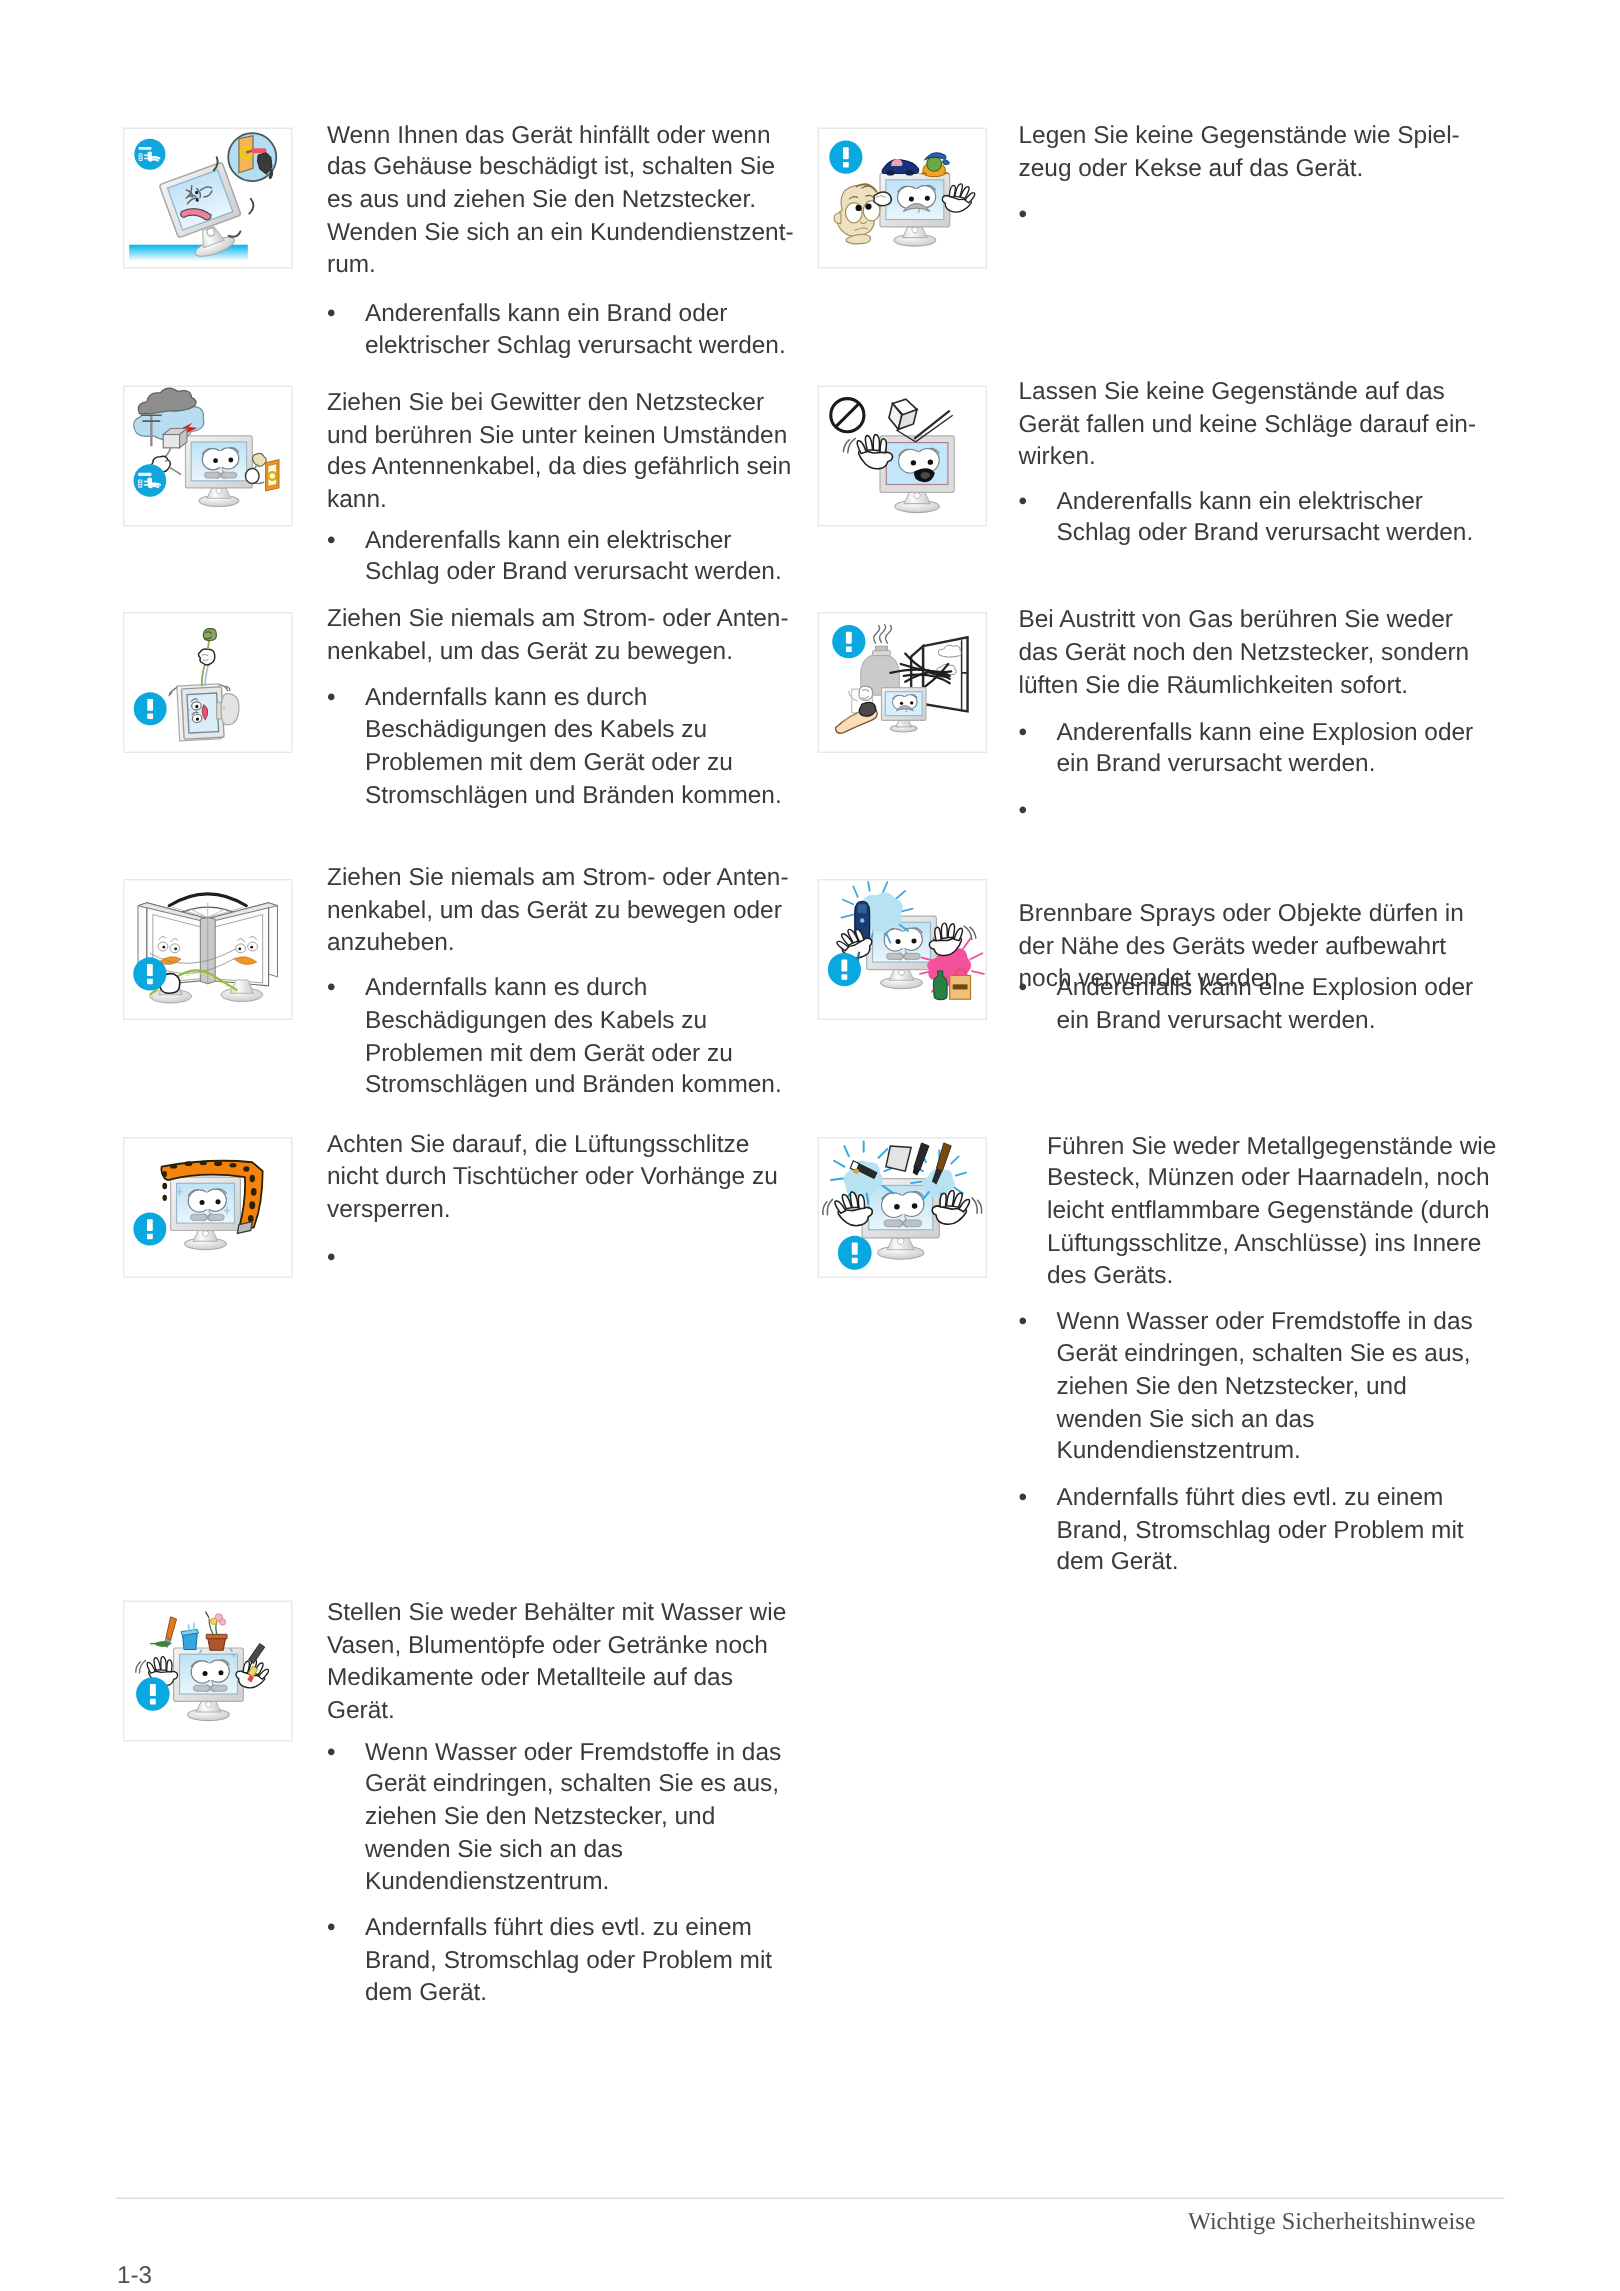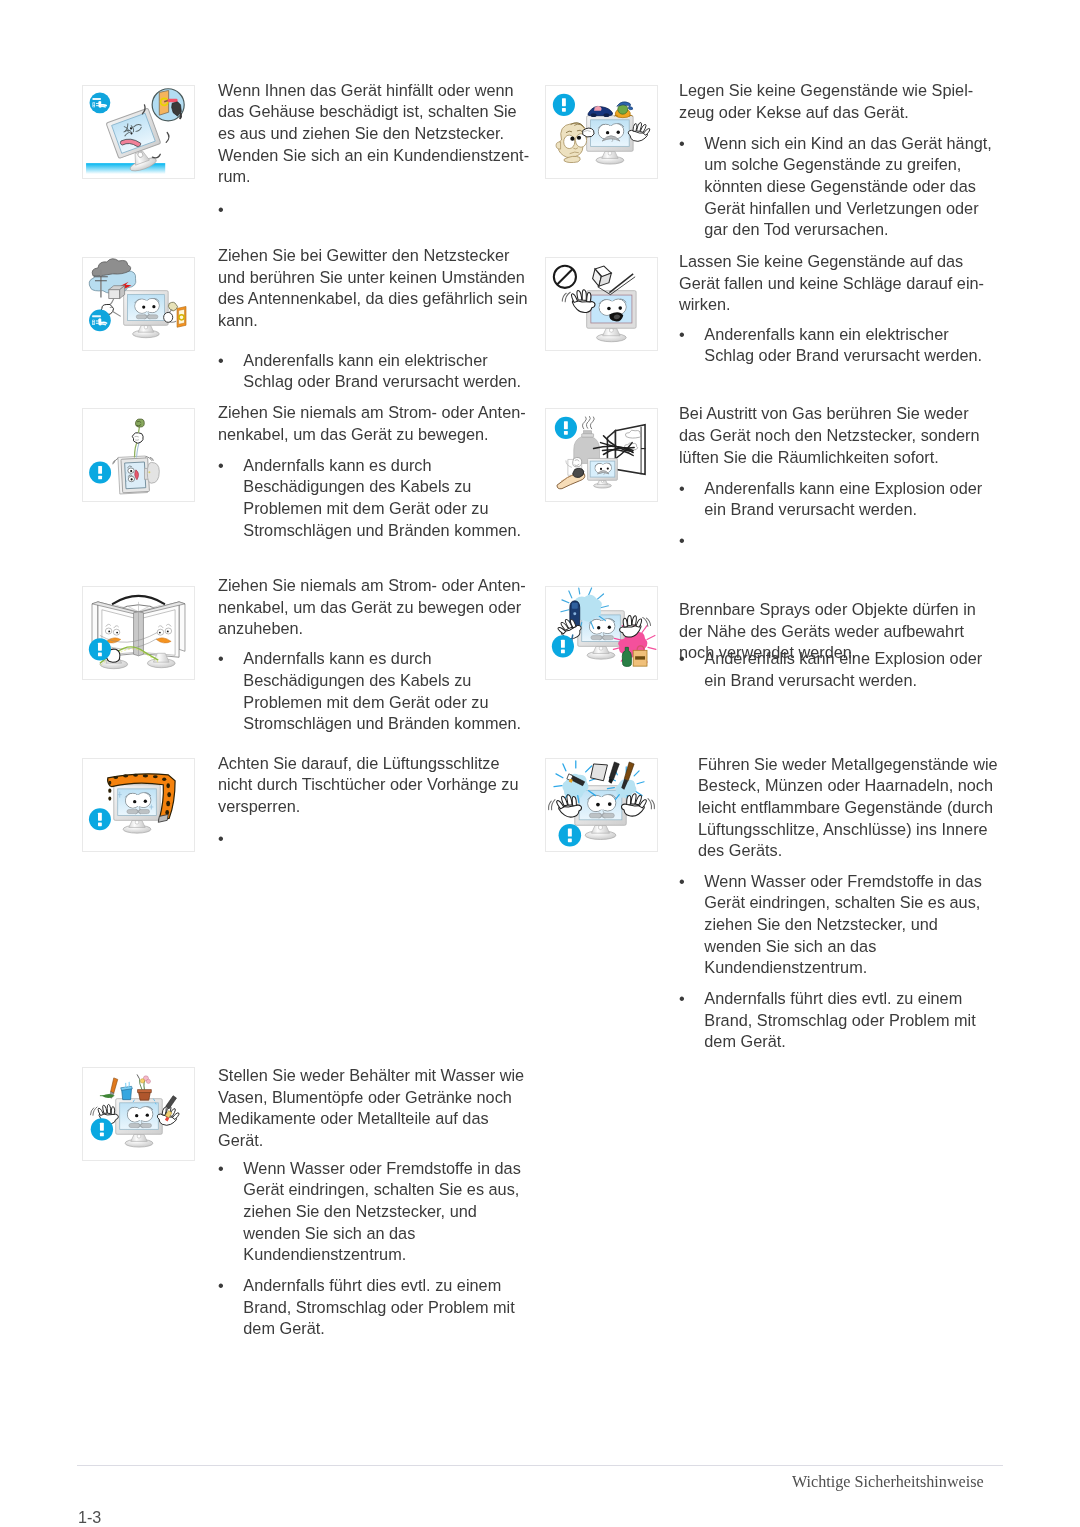--- a/index.html
+++ b/index.html
@@ -99,21 +99,22 @@
             <path d="M90 17.5 l5.5 -1.5 3 3 0.8 6.5 -3.8 5 -4.5 -3.5 -1.5 -5.5z" fill="#3a3a3a" stroke="#1a1a1a" stroke-width="0.6"></path>
             <path d="M96.5 25 q4 4 1.6 7.6" fill="none" stroke="#3a3a3a" stroke-width="2.1" stroke-linecap="round"></path>
           </svg>
         </div>
         <div class="para" style="left:218px;top:79.75px">Wenn Ihnen das Gerät hinfällt oder wenn
 das Gehäuse beschädigt ist, schalten Sie
 es aus und ziehen Sie den Netzstecker.
 Wenden Sie sich an ein Kundendienstzent-
 rum.</div>
         <div class="bullets" style="left:218px;top:198.85px">
-          <div class="li"><span class="bl">•</span></div>
+          <div class="li"><span class="bl">•</span><span>Anderenfalls kann ein Brand oder
+elektrischer Schlag verursacht werden.</span></div>
         </div>
 </section>
 <section class="block">
 <div class="imgbox" style="left:82px;top:257px">
           <svg viewBox="0 0 112 93" width="111" height="92">
             <defs>
 <linearGradient id="g2_bez" x1="0" y1="0" x2="0" y2="1">
 <stop offset="0" stop-color="#bfe2f5"></stop>
                 <stop offset="1" stop-color="#eaf6fd"></stop>
 </linearGradient>
@@ -186,21 +187,21 @@
               <rect x="-10.7" y="0" width="2.4" height="1.2" fill="#10a5dd"></rect>
               <rect x="-10.7" y="2.3" width="2.4" height="1.2" fill="#10a5dd"></rect>
               <rect x="-10.7" y="4.6" width="2.4" height="1.2" fill="#10a5dd"></rect>
               <rect x="-6" y="0.2" width="4.5" height="1.5" fill="#eaf7fd"></rect>
               <rect x="-6" y="3.6" width="4.5" height="1.5" fill="#eaf7fd"></rect>
               <path d="M-2.5 -1.5 q2.5 -2.5 4.5 -0.5 l0 4 1.5 0 q4 -0.5 7.5 1.5 l-0.5 2 q-3.5 -1.5 -7 -1 l-1 0 0 2.5 q-2.5 1.5 -4.5 -0.5z" fill="#fff"></path>
               <path d="M1 4.5 q4 -0.8 8.5 1.2 l-0.8 2 q-4 -1.8 -7.7 -1.1z" fill="#eaf7fd"></path>
             </g>
           </svg>
         </div>
-        <div class="para" style="left:218px;top:245px">Ziehen Sie bei Gewitter den Netzstecker
+        <div class="para" style="left:218px;top:258px">Ziehen Sie bei Gewitter den Netzstecker
 und berühren Sie unter keinen Umständen
 des Antennenkabel, da dies gefährlich sein
 kann.</div>
         <div class="bullets" style="left:218px;top:349.85px">
           <div class="li"><span class="bl">•</span><span>Anderenfalls kann ein elektrischer
 Schlag oder Brand verursacht werden.</span></div>
         </div>
 </section>
 <section class="block">
 <div class="imgbox" style="left:82px;top:407.5px">
@@ -666,25 +667,21 @@
             <g>
               <circle cx="18" cy="19" r="11.2" fill="#0aa8e1"></circle>
               <rect x="16.04" y="12.280000000000001" width="3.9199999999999995" height="8.064" rx="0.5599999999999999" fill="#fff"></rect>
               <rect x="16.04" y="22.248" width="3.9199999999999995" height="3.6959999999999997" rx="0.5599999999999999" fill="#fff"></rect>
             </g>
           </svg>
         </div>
         <div class="para" style="left:679px;top:79.95px">Legen Sie keine Gegenstände wie Spiel-
 zeug oder Kekse auf das Gerät.</div>
         <div class="bullets" style="left:679px;top:132.65px">
-          <div class="li"><span class="bl">•</span><span>Wenn sich ein Kind an das Gerät hängt,
-um solche Gegenstände zu greifen,
-könnten diese Gegenstände oder das
-Gerät hinfallen und Verletzungen oder
-gar den Tod verursachen.</span></div>
+          <div class="li"><span class="bl">•</span></div>
         </div>
 </section>
 <section class="block">
 <div class="imgbox" style="left:545px;top:257px">
           <svg viewBox="0 0 112 93" width="111" height="92">
             <defs>
 <linearGradient id="g8_bez" x1="0" y1="0" x2="0" y2="1">
 <stop offset="0" stop-color="#bfe2f5"></stop>
                 <stop offset="1" stop-color="#eaf6fd"></stop>
 </linearGradient>

